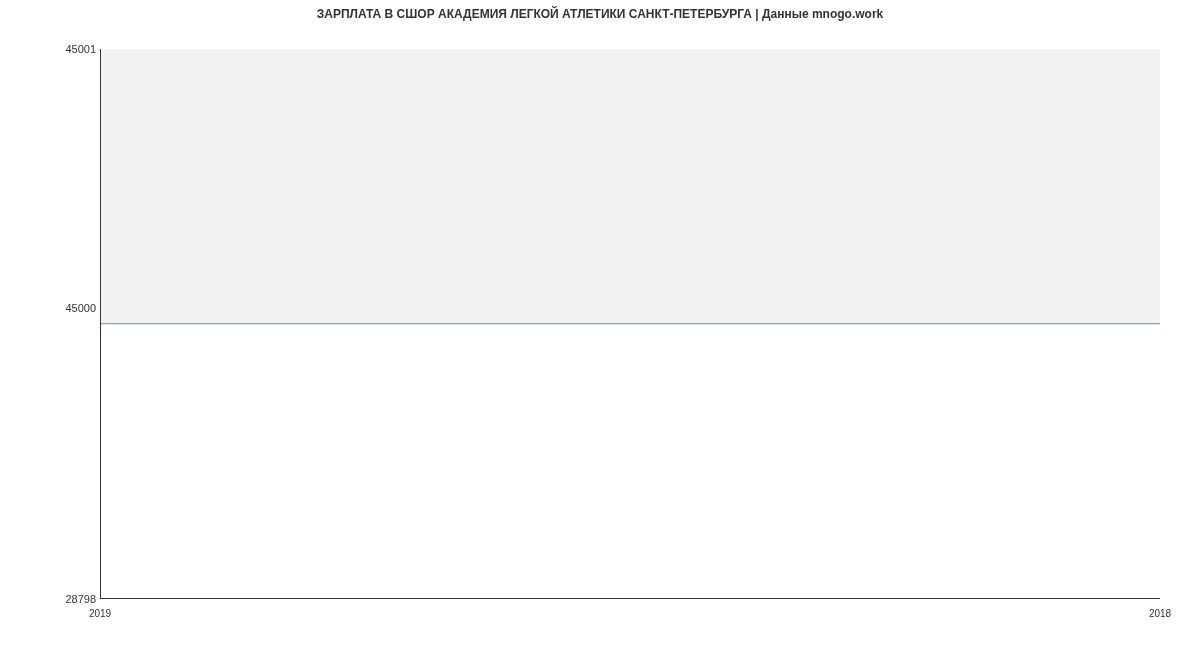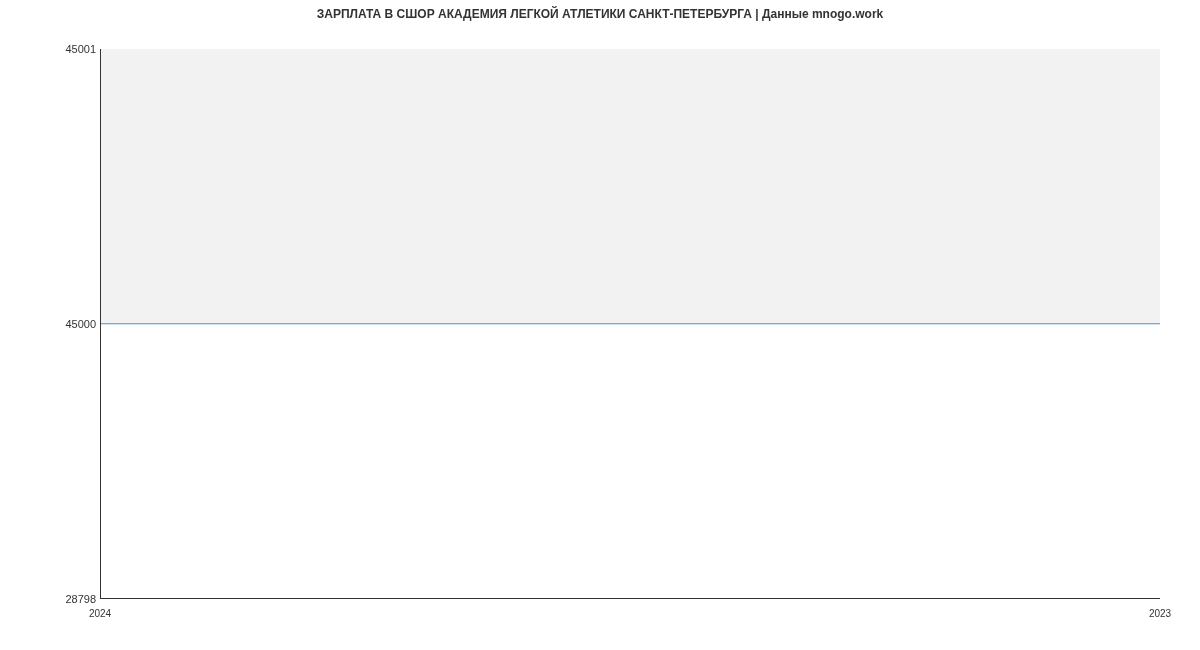--- a/index.html
+++ b/index.html
@@ -77,18 +77,18 @@
 
 <div class="chart-container">
   <div class="chart-title">ЗАРПЛАТА В СШОР АКАДЕМИЯ ЛЕГКОЙ АТЛЕТИКИ САНКТ-ПЕТЕРБУРГА | Данные mnogo.work</div>
 
   <div class="plot-area">
     <div class="shaded-region"></div>
     <div class="data-line"></div>
   </div>
 
   <div class="y-tick-label" style="top:599px;">28798</div>
-  <div class="y-tick-label" style="top:324px;">45000</div>
+  <div class="y-tick-label" style="top:308px;">45000</div>
   <div class="y-tick-label" style="top:49px;">45001</div>
 
-  <div class="x-tick-label" style="left:100px;">2024</div>
-  <div class="x-tick-label" style="left:1160px;">2023</div>
+  <div class="x-tick-label" style="left:100px;">2019</div>
+  <div class="x-tick-label" style="left:1160px;">2018</div>
 </div>
 
 </body></html>

